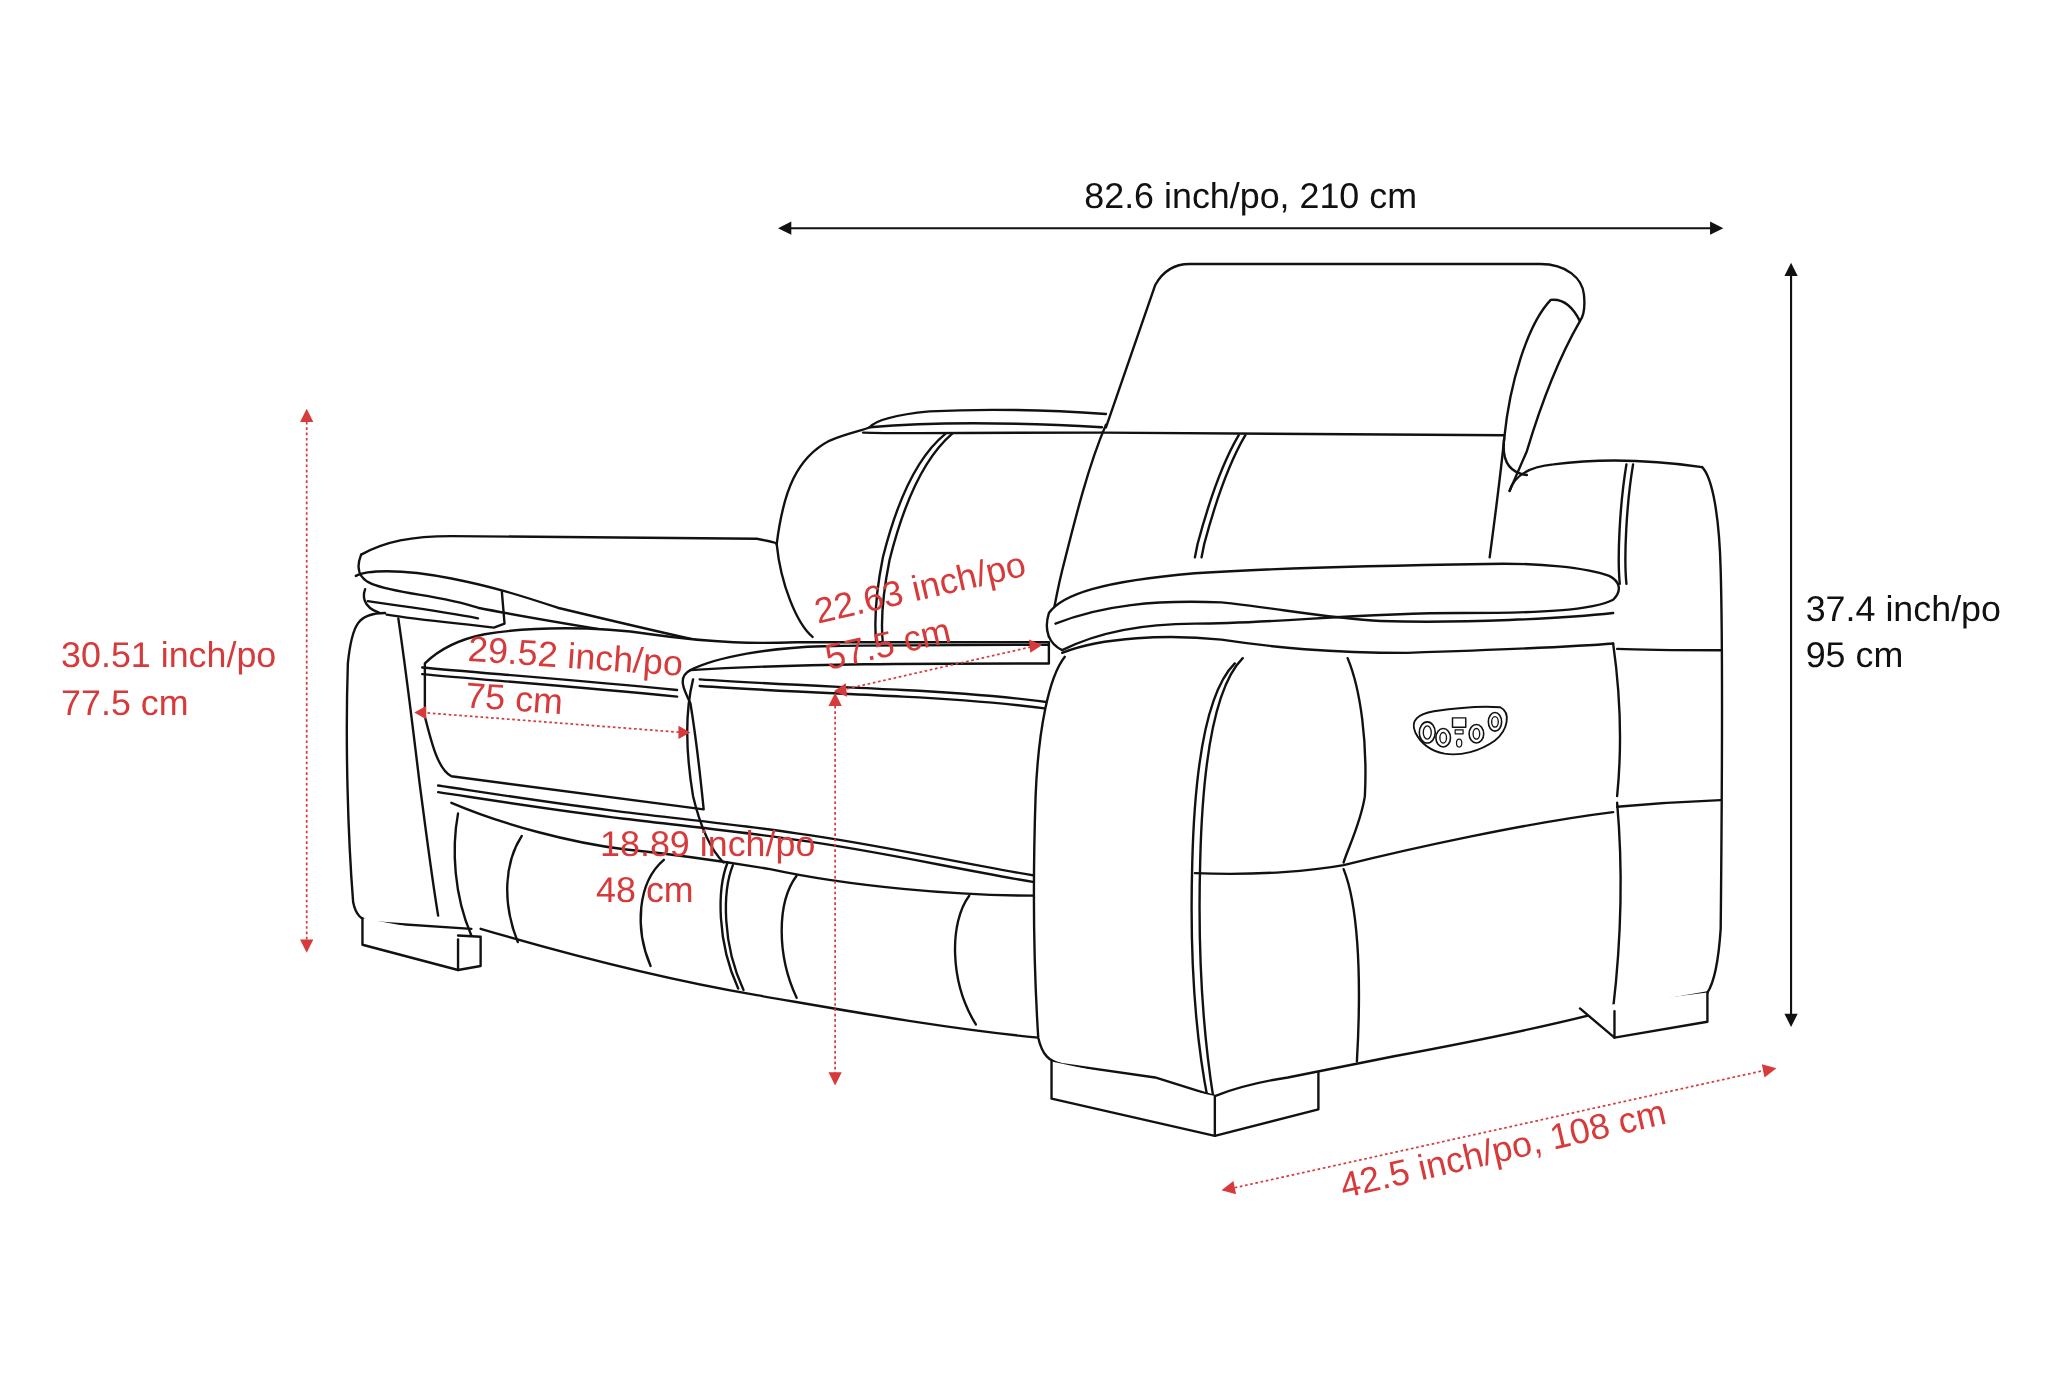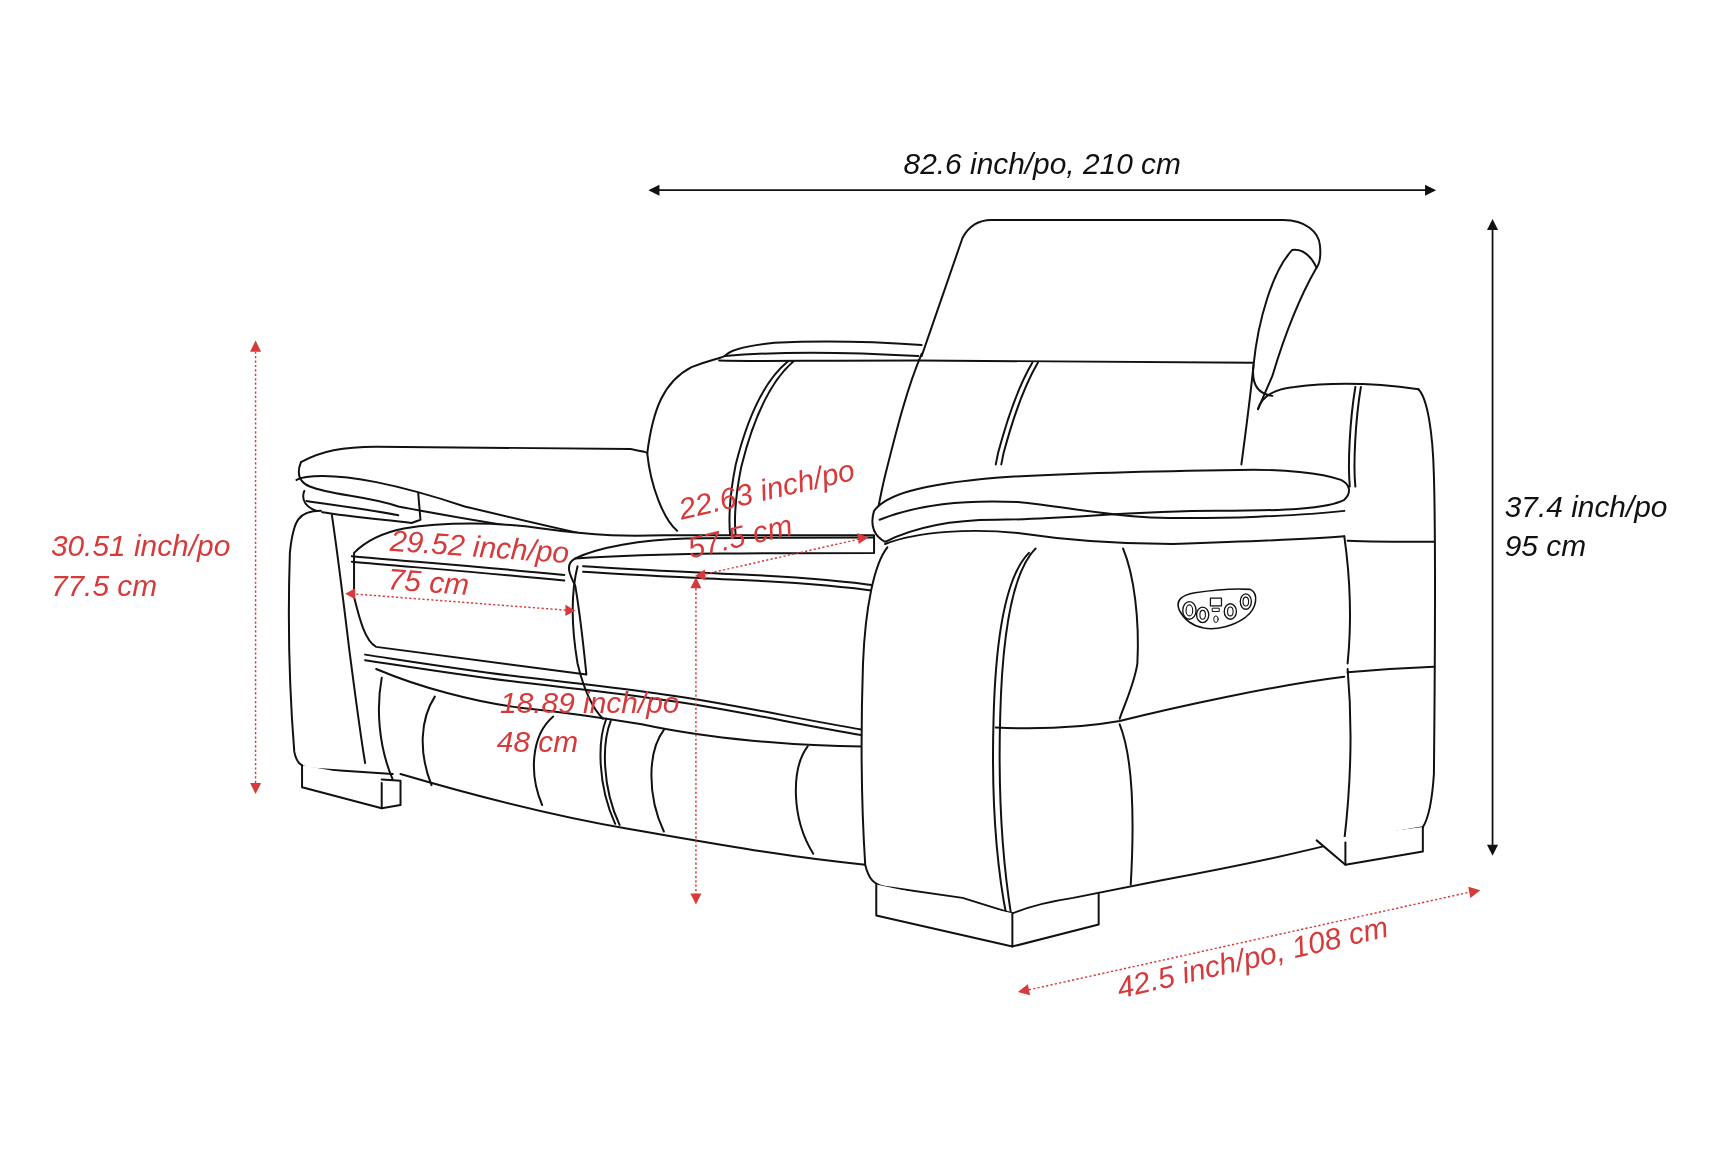--- a/index.html
+++ b/index.html
@@ -1,17 +1,17 @@
 <!DOCTYPE html>
 <html><head>
 <meta charset="utf-8">
 <style>
   html, body { margin: 0; padding: 0; background: #ffffff; }
   body { width: 1726px; height: 1150px; overflow: hidden; }
-  #stage { position: absolute; left: 0; top: 0; width: 1726px; height: 845px; font-style: italic; }
+  #stage { position: absolute; left: 0; top: 0; width: 1726px; height: 845px; }
   svg { display: block; }
   .ln { fill: none; stroke: #111111; stroke-width: 1.8; stroke-linejoin: round; stroke-linecap: round; }
   .fillw { fill: #ffffff; }
   .dim-black { stroke: #111111; stroke-width: 1.6; fill: none; }
   .dim-red { stroke: #d63a3a; stroke-width: 1.3; fill: none; stroke-dasharray: 2 2; }
   .lbl-black { font-family: "Liberation Sans", sans-serif; font-size: 27px; fill: #111111; }
   .lbl-red { font-family: "Liberation Sans", sans-serif; font-size: 27px; fill: #d63a3a; }
   .ahb { fill: #111111; }
   .ahr { fill: #d63a3a; }
 </style>

